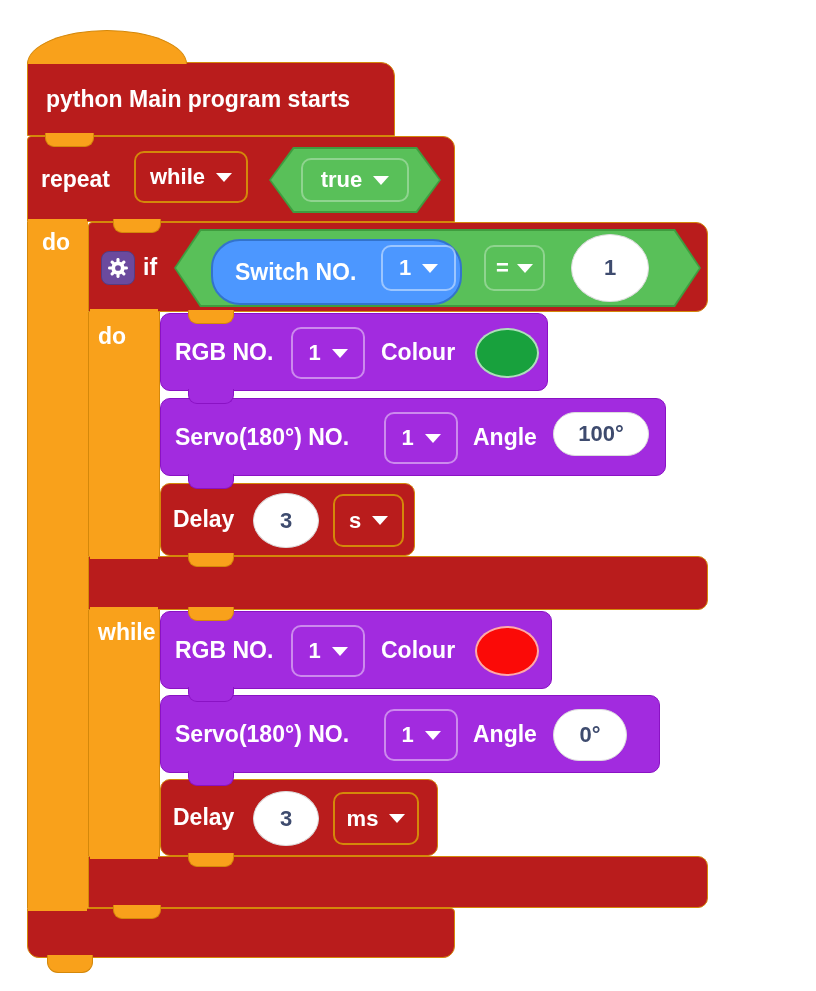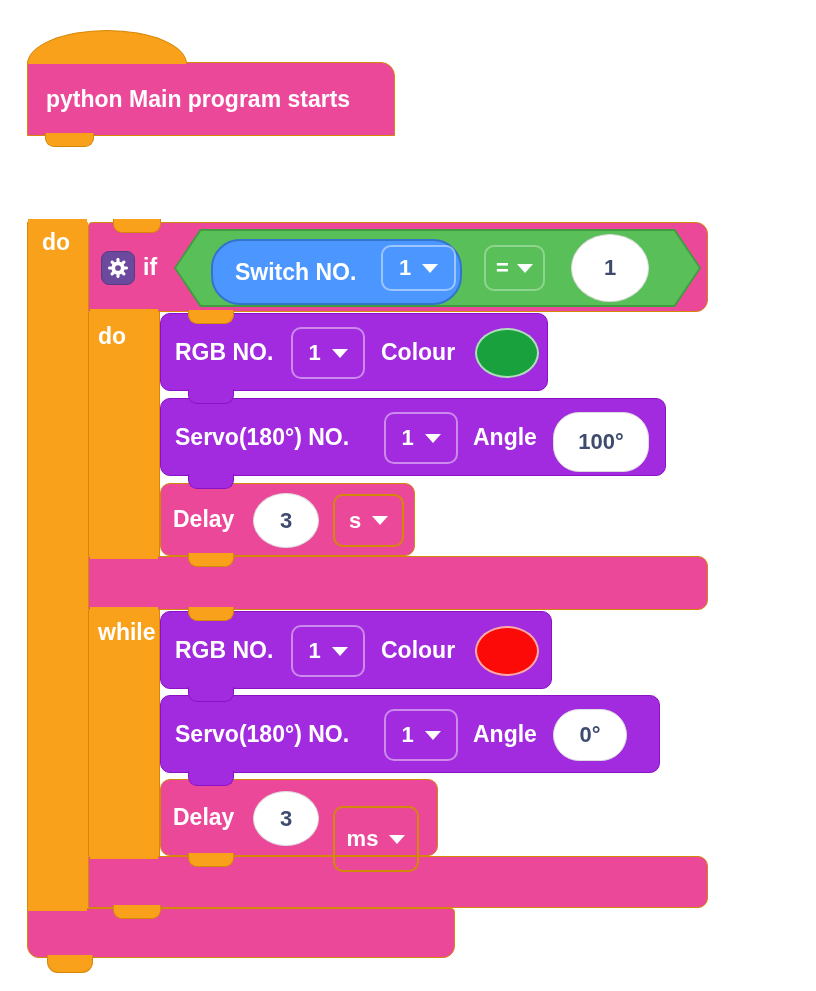--- a/index.html
+++ b/index.html
@@ -1,19 +1,19 @@
 <!DOCTYPE html>
 <html><head>
 <meta charset="utf-8">
 <style>
   html,body{margin:0;padding:0;background:#fff;}
   .stage{position:relative;width:816px;height:991px;background:#ffffff;overflow:hidden;
          font-family:"Liberation Sans",sans-serif;}
   .abs{position:absolute;box-sizing:border-box;}
-  .orange{background:#ec4899;border:1px solid #D4880A;}
+  .orange{background:#b91c1c;border:1px solid #D4880A;}
   .purple{background:#A22BDF;border:1px solid #8A12C4;}
   .dome{background:#F9A11B;border:1px solid #D4880A;border-bottom:none;
         border-radius:50% 50% 0 0 / 100% 100% 0 0;z-index:2;}
   .spine{background:#F9A11B;border:none;border-left:1px solid #D4880A;}
   .spine.r{border-right:1px solid #D4880A;}
   .patch{background:#F9A11B;border:none;z-index:3;}
   .bump{z-index:4;border-radius:0 0 9px 9px;border-top:none !important;}
   .bump.b-orange{background:#F9A11B;border:1px solid #D4880A;}
   .bump.b-purple{background:#A22BDF;border:1px solid #8A12C4;}
   .lbl{font-weight:bold;font-size:23px;color:#fff;display:flex;align-items:center;
@@ -39,20 +39,36 @@
 </head>
 <body>
 
 <div class="stage">
 
   <div class="abs dome" style="left:27px;top:30px;width:160px;height:34px;"></div>
   <div class="abs orange" style="left:27px;top:62px;width:368px;height:74px;border-radius:0 14px 0 0;">
     <div class="lbl" style="position:absolute;left:18px;top:0;height:100%;">python Main program starts</div>
   </div>
 
+  <div class="abs orange" style="left:27px;top:136px;width:428px;height:86px;border-radius:4px 12px 0 0;">
+    <div class="lbl" style="position:absolute;left:13px;top:0;height:100%;">repeat</div>
+    <div class="abs dd dd-orange" style="left:106px;top:14px;width:114px;height:52px;">
+      <span>while</span>
+      <span class="tri"></span>
+    </div>
+
+    <div class="abs" style="left:241px;top:10px;width:172px;height:66px;">
+      <div class="hex-outer" style="clip-path:polygon(24px 0,calc(100% - 24px) 0,100% 50%,calc(100% - 24px) 100%,24px 100%,0 50%);"></div>
+      <div class="hex-inner" style="clip-path:polygon(23px 0,calc(100% - 23px) 0,100% 50%,calc(100% - 23px) 100%,23px 100%,0 50%);"></div>
+      <div class="abs dd dd-green" style="left:32px;top:11px;width:108px;height:44px;">
+        <span>true</span>
+        <span class="tri"></span>
+      </div>
+    </div>
+  </div>
 
   <div class="abs spine" style="left:27px;top:222px;width:61px;height:686px;"></div>
   <div class="lbl abs" style="left:42px;top:222px;height:40px;">do</div>
 
   <div class="abs orange" style="left:88px;top:222px;width:620px;height:90px;border-radius:4px 12px 12px 0;">
     <div class="abs gearbox" style="left:12px;top:28px;width:34px;height:34px;">
       <svg width="22" height="22" viewBox="0 0 20 20">
         <g fill="#ffffff">
           <rect x="8.6" y="1" width="2.8" height="18" rx="1.2"></rect>
           <rect x="1" y="8.6" width="18" height="2.8" rx="1.2"></rect>
@@ -99,21 +115,21 @@
     <div class="abs swatch sw-green" style="left:314px;top:14px;width:64px;height:50px;"></div>
   </div>
 
   <div class="abs purple" style="left:160px;top:398px;width:506px;height:78px;border-radius:10px;">
     <div class="lbl" style="position:absolute;left:14px;top:0;height:100%;">Servo(180°) NO.</div>
     <div class="abs dd dd-light" style="left:223px;top:13px;width:74px;height:52px;">
       <span>1</span>
       <span class="tri"></span>
     </div>
     <div class="lbl" style="position:absolute;left:312px;top:0;height:100%;">Angle</div>
-    <div class="abs numfield" style="left:392px;top:13px;width:96px;height:60px;border-radius:26px;">100°</div>
+    <div class="abs numfield" style="left:392px;top:13px;width:96px;height:44px;border-radius:26px;">100°</div>
   </div>
 
   <div class="abs orange" style="left:160px;top:483px;width:255px;height:73px;border-radius:10px;">
     <div class="lbl" style="position:absolute;left:12px;top:0;height:100%;">Delay</div>
     <div class="abs numfield" style="left:92px;top:9px;width:66px;height:55px;border-radius:50%;">3</div>
     <div class="abs dd dd-orange" style="left:172px;top:10px;width:71px;height:53px;">
       <span>s</span>
       <span class="tri"></span>
     </div>
   </div>
@@ -138,21 +154,21 @@
       <span>1</span>
       <span class="tri"></span>
     </div>
     <div class="lbl" style="position:absolute;left:312px;top:0;height:100%;">Angle</div>
     <div class="abs numfield" style="left:392px;top:13px;width:74px;height:52px;border-radius:26px;">0°</div>
   </div>
 
   <div class="abs orange" style="left:160px;top:779px;width:278px;height:77px;border-radius:10px;">
     <div class="lbl" style="position:absolute;left:12px;top:0;height:100%;">Delay</div>
     <div class="abs numfield" style="left:92px;top:11px;width:66px;height:55px;border-radius:50%;">3</div>
-    <div class="abs dd dd-orange" style="left:172px;top:26px;width:86px;height:66px;">
+    <div class="abs dd dd-orange" style="left:172px;top:12px;width:86px;height:53px;">
       <span>ms</span>
       <span class="tri"></span>
     </div>
   </div>
 
   <div class="abs orange" style="left:88px;top:856px;width:620px;height:52px;border-radius:0 10px 10px 0;"></div>
   <div class="abs orange" style="left:27px;top:908px;width:428px;height:50px;border-radius:0 4px 12px 12px;"></div>
 
   <div class="abs patch" style="left:28px;top:219px;width:59px;height:6px;"></div>
   <div class="abs patch" style="left:90px;top:309px;width:68px;height:7px;"></div>

